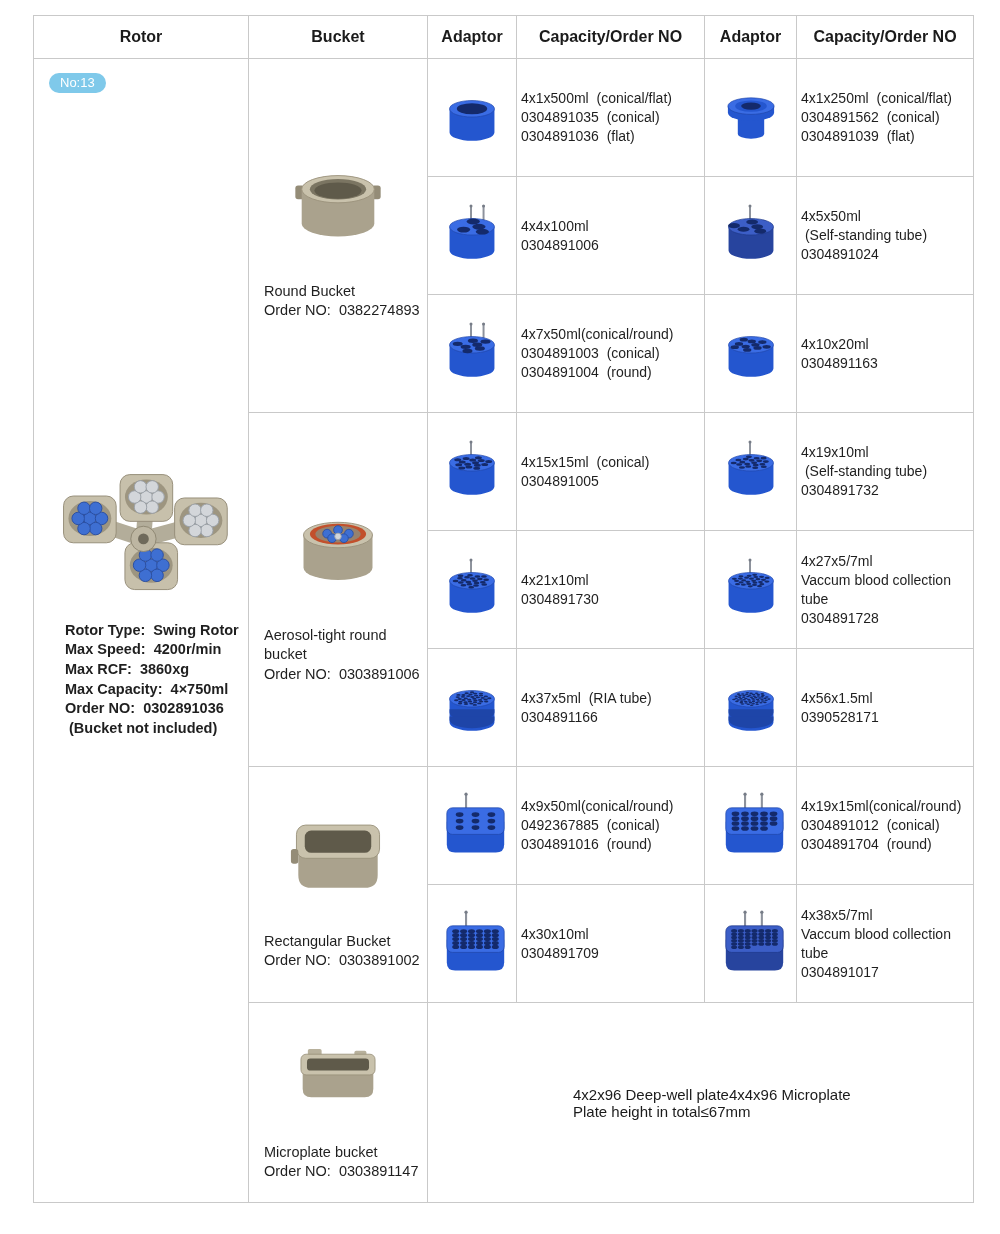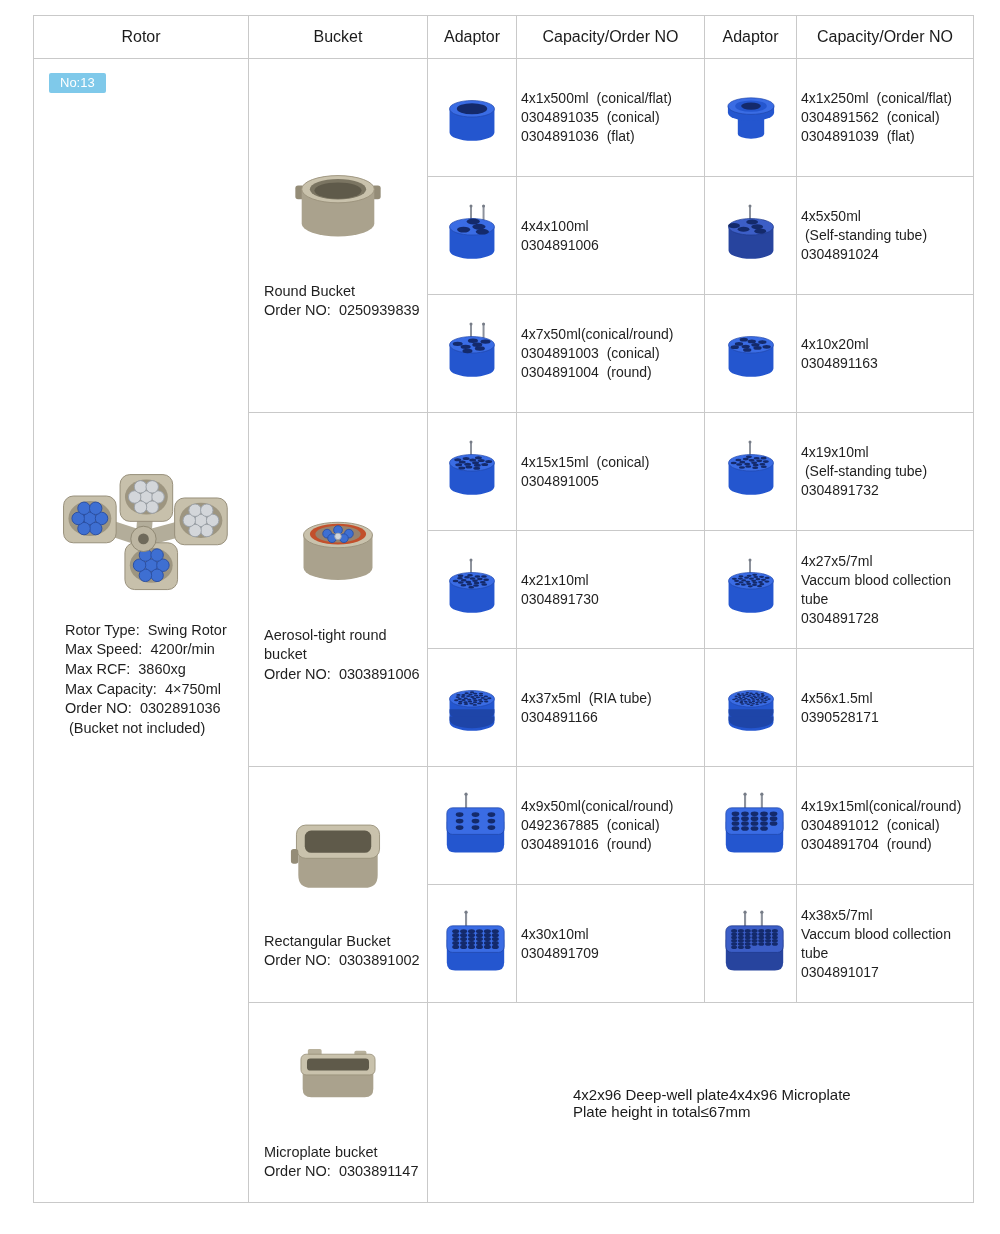--- a/index.html
+++ b/index.html
@@ -1,25 +1,25 @@
 <!DOCTYPE html>
 <html><head>
 <meta charset="utf-8">
 <style>
   html,body{margin:0;padding:0;background:#fff;}
   body{width:1000px;height:1234px;position:relative;font-family:"Liberation Sans",sans-serif;color:#1f1f1f;}
   .sheet{position:absolute;left:33px;top:15px;}
   table{border-collapse:collapse;table-layout:fixed;width:940px;}
   th,td{border:1px solid #c9c9c9;vertical-align:middle;padding:0;overflow:hidden;}
-  th{height:42px;font-weight:400;font-size:16px;color:#1b1b1b;text-align:center;}
+  th{height:42px;font-weight:700;font-size:16px;color:#1b1b1b;text-align:center;}
   tr.r-std{height:118px;}
   tr.r-tall{height:200px;}
   td.rotor-cell{position:relative;vertical-align:middle;}
-  .rotor-inner{display:flex;flex-direction:column;align-items:center;margin-top:-64px;}
-  .badge{position:absolute;top:14px;left:15px;background:#7fc9ea;color:#fff;font-size:13px;padding:2px 11px 3px 11px;border-radius:2px;}
+  .rotor-inner{display:flex;flex-direction:column;align-items:center;margin-top:-64px;font-weight:bold;}
+  .badge{position:absolute;top:14px;left:15px;background:#7fc9ea;color:#fff;font-size:13px;padding:2px 11px 3px 11px;border-radius:10px;}
   .rotor-specs{align-self:stretch;padding-left:31px;margin-top:10px;font-size:14.5px;line-height:19.6px;white-space:pre-wrap;}
   td.bucket-cell{text-align:center;}
   .bucket-inner{display:flex;flex-direction:column;align-items:center;gap:23px;}
   .bucket-label{align-self:stretch;text-align:left;padding-left:15px;padding-right:6px;font-size:14.5px;line-height:19.5px;margin-top:8px;white-space:pre-wrap;}
   td.adaptor-cell{text-align:center;}
   td.cap-cell{padding-left:4px;padding-right:2px;font-size:14px;line-height:19px;}
   .cap-line{white-space:pre-wrap;}
   td.plate-cell{padding-left:145px;font-size:15px;color:#1b1b1b;}
   .plate-line1 span{display:inline-block;}
   .plate-line1 .gap{}
@@ -113,21 +113,21 @@
               <div>
                 <svg width="118" height="100" viewBox="0 0 130 110">
                   <rect x="18" y="38" width="10" height="15" rx="3" fill="#948c77"></rect>
                   <rect x="102" y="38" width="10" height="15" rx="3" fill="#948c77"></rect>
                   <path d="M25 42 L25 80 A40 14 0 0 0 105 80 L105 42 Z" fill="#aaa28d"></path>
                   <ellipse cx="65" cy="42" rx="40" ry="15" fill="#c9c2ac" stroke="#9a927c"></ellipse>
                   <ellipse cx="65" cy="42" rx="31" ry="11.3" fill="#7b7562"></ellipse>
                   <ellipse cx="65" cy="43.5" rx="26" ry="9" fill="#5f5a4a"></ellipse>
                 </svg>
               </div>
-              <div class="bucket-label"><div>Round Bucket</div><div>Order NO:  0250939839</div></div>
+              <div class="bucket-label"><div>Round Bucket</div><div>Order NO:  0382274893</div></div>
             </div>
           </td>
           <td class="adaptor-cell">
             <div>
               <svg width="66" height="66" viewBox="0 0 100 100">
                 <path d="M16 36 L16 72 A34 12.5 0 0 0 84 72 L84 36 Z" fill="#2456cf"></path>
                 <ellipse cx="50" cy="36" rx="34" ry="12.5" fill="#3a6ce4" stroke="#1e45a8"></ellipse>
                 <ellipse cx="50" cy="36" rx="23" ry="8.4" fill="#142a6b"></ellipse>
               </svg>
             </div>

